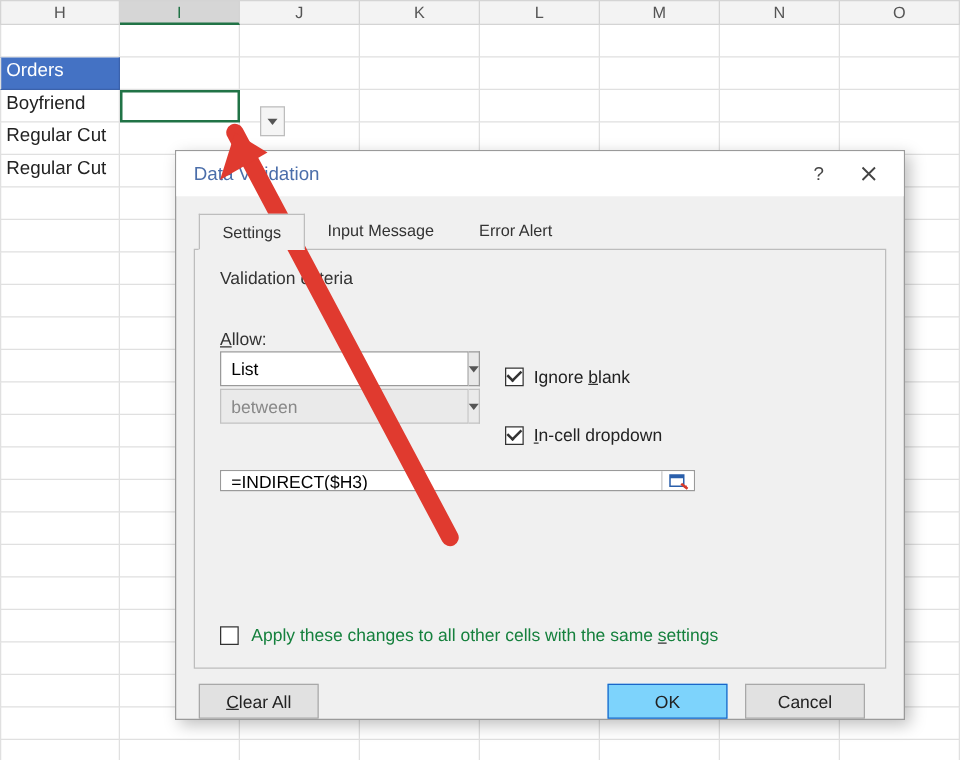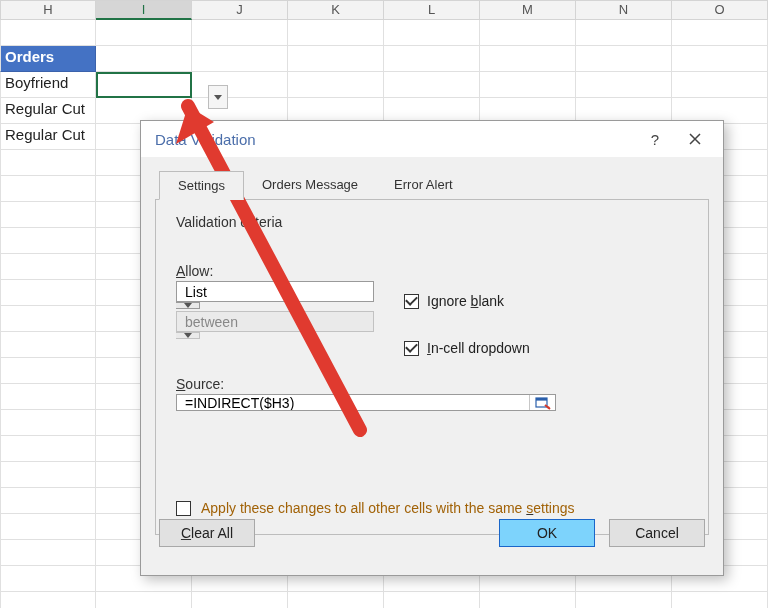--- a/index.html
+++ b/index.html
@@ -45,21 +45,21 @@
     border-top:none; border-left:none;
     padding:2px 4px;
     font-size:15px;
     overflow:hidden;
     white-space:nowrap;
   }
   .rows .row .cell:first-child{border-left:1px solid #e0e0e0;}
   .cell.header-cell{
     background:#4472c4;
     color:#fff;
-    font-weight:700;
+    font-weight:400;
     border-color:#3b62ab;
   }
   .cell.selected{
     border:2px solid #217346;
     position:relative;
   }
   .dd-handle{
     position:absolute;
     left:208px; top:85px;
     width:20px;height:24px;
@@ -121,21 +121,21 @@
     height:336px;
     padding:14px 20px;
     position:relative;
     background:#f0f0f0;
   }
   .u{ text-decoration: underline; text-decoration-color:#333;}
   .lbl{font-size:14px;color:#333;}
   .disabled{color:#888;}
   .row2{display:flex;gap:30px;margin-top:4px;align-items:center;}
   .combo{
-    display:flex;width:198px;height:28px;margin-top:2px;flex-direction:column;
+    display:flex;width:198px;height:28px;margin-top:2px;
   }
   .combo input{
     flex:1;border:1px solid #9a9a9a;padding:0 8px;font-size:14px;background:#fff;
   }
   .combo.disabled input{background:#eaeaea;color:#888;border-color:#c2c2c2;}
   .combo .cb-btn{
     width:24px;border:1px solid #9a9a9a;border-left:none;background:#e9e9e9;
     display:flex;align-items:center;justify-content:center;
   }
   .combo.disabled .cb-btn{border-color:#c2c2c2;background:#eaeaea;}
@@ -155,25 +155,25 @@
     border:1px solid #9a9a9a;background:#fff;
   }
   .source-field input{flex:1;border:none;padding:0 8px;font-size:14px;}
   .ref-btn{
     width:26px;border-left:1px solid #c7c7c7;background:#fff;
     display:flex;align-items:center;justify-content:center;
   }
   .ref-btn svg{width:16px;height:16px;}
   .apply-row{
     position:absolute;left:20px;bottom:18px;
-    display:flex;align-items:center;gap:10px;font-size:14px;color:#a16207;
+    display:flex;align-items:center;gap:10px;font-size:14px;color:#15803d;
   }
   .footer{
-    position:absolute;left:0;right:0;bottom:0;height:56px;
-    display:flex;align-items:flex-start;padding:0 18px;
+    position:absolute;left:0;right:13px;bottom:0;height:56px;
+    display:flex;align-items:flex-end;padding:0 18px;
   }
   .btn{
     height:28px;min-width:96px;padding:0 14px;
     border:1px solid #a8a8a8;background:#e1e1e1;
     font-size:14px;color:#222;
   }
   .btn.primary{border:1.5px solid #1a66c9;background:#7dd3fc;}
   .footer .spacer{flex:1;}
   .footer .btn + .btn{margin-left:14px;}
   
@@ -442,21 +442,21 @@
     <div class="title-ico">?</div>
     <div class="title-ico close">
       <svg viewBox="0 0 12 12">
           <path d="M1 1 L11 11 M11 1 L1 11" fill="none"></path>
         </svg>
     </div>
   </div>
 
   <div class="tabs">
     <div class="tab active">Settings</div>
-    <div class="tab">Orders Message</div>
+    <div class="tab">Input Message</div>
     <div class="tab">Error Alert</div>
   </div>
 
   <div class="tab-panel">
     <div class="lbl" style="margin-bottom:10px;">Validation criteria</div>
 
     <div class="row2">
       <div>
         <div class="lbl"><span class="u">A</span><span id="allow-rest">llow:</span></div>
         <div class="combo">
@@ -478,21 +478,20 @@
           <span>Ignore <span class="u">b</span>lank</span>
         </div>
         <div class="chk">
           <span class="chk-box checked"></span>
           <span><span class="u">I</span>n-cell dropdown</span>
         </div>
       </div>
     </div>
 
     <div class="source-row">
-      <div class="lbl"><span class="u">S</span><span id="source-rest">ource:</span></div>
       <div class="source-field">
         <input type="text" value="=INDIRECT($H3)" style="">
         <div class="ref-btn">
           <svg viewBox="0 0 16 16">
             <rect x="1" y="3" width="11" height="9" fill="#fff" stroke="#2a5fab" stroke-width="1.2"></rect>
             <rect x="1" y="3" width="11" height="2.6" fill="#2a5fab"></rect>
             <path d="M10 10 L15 14" stroke="#d63a2b" stroke-width="2"></path>
             <path d="M15 14 L12 13 L14 11 Z" fill="#d63a2b"></path>
           </svg>
         </div>

